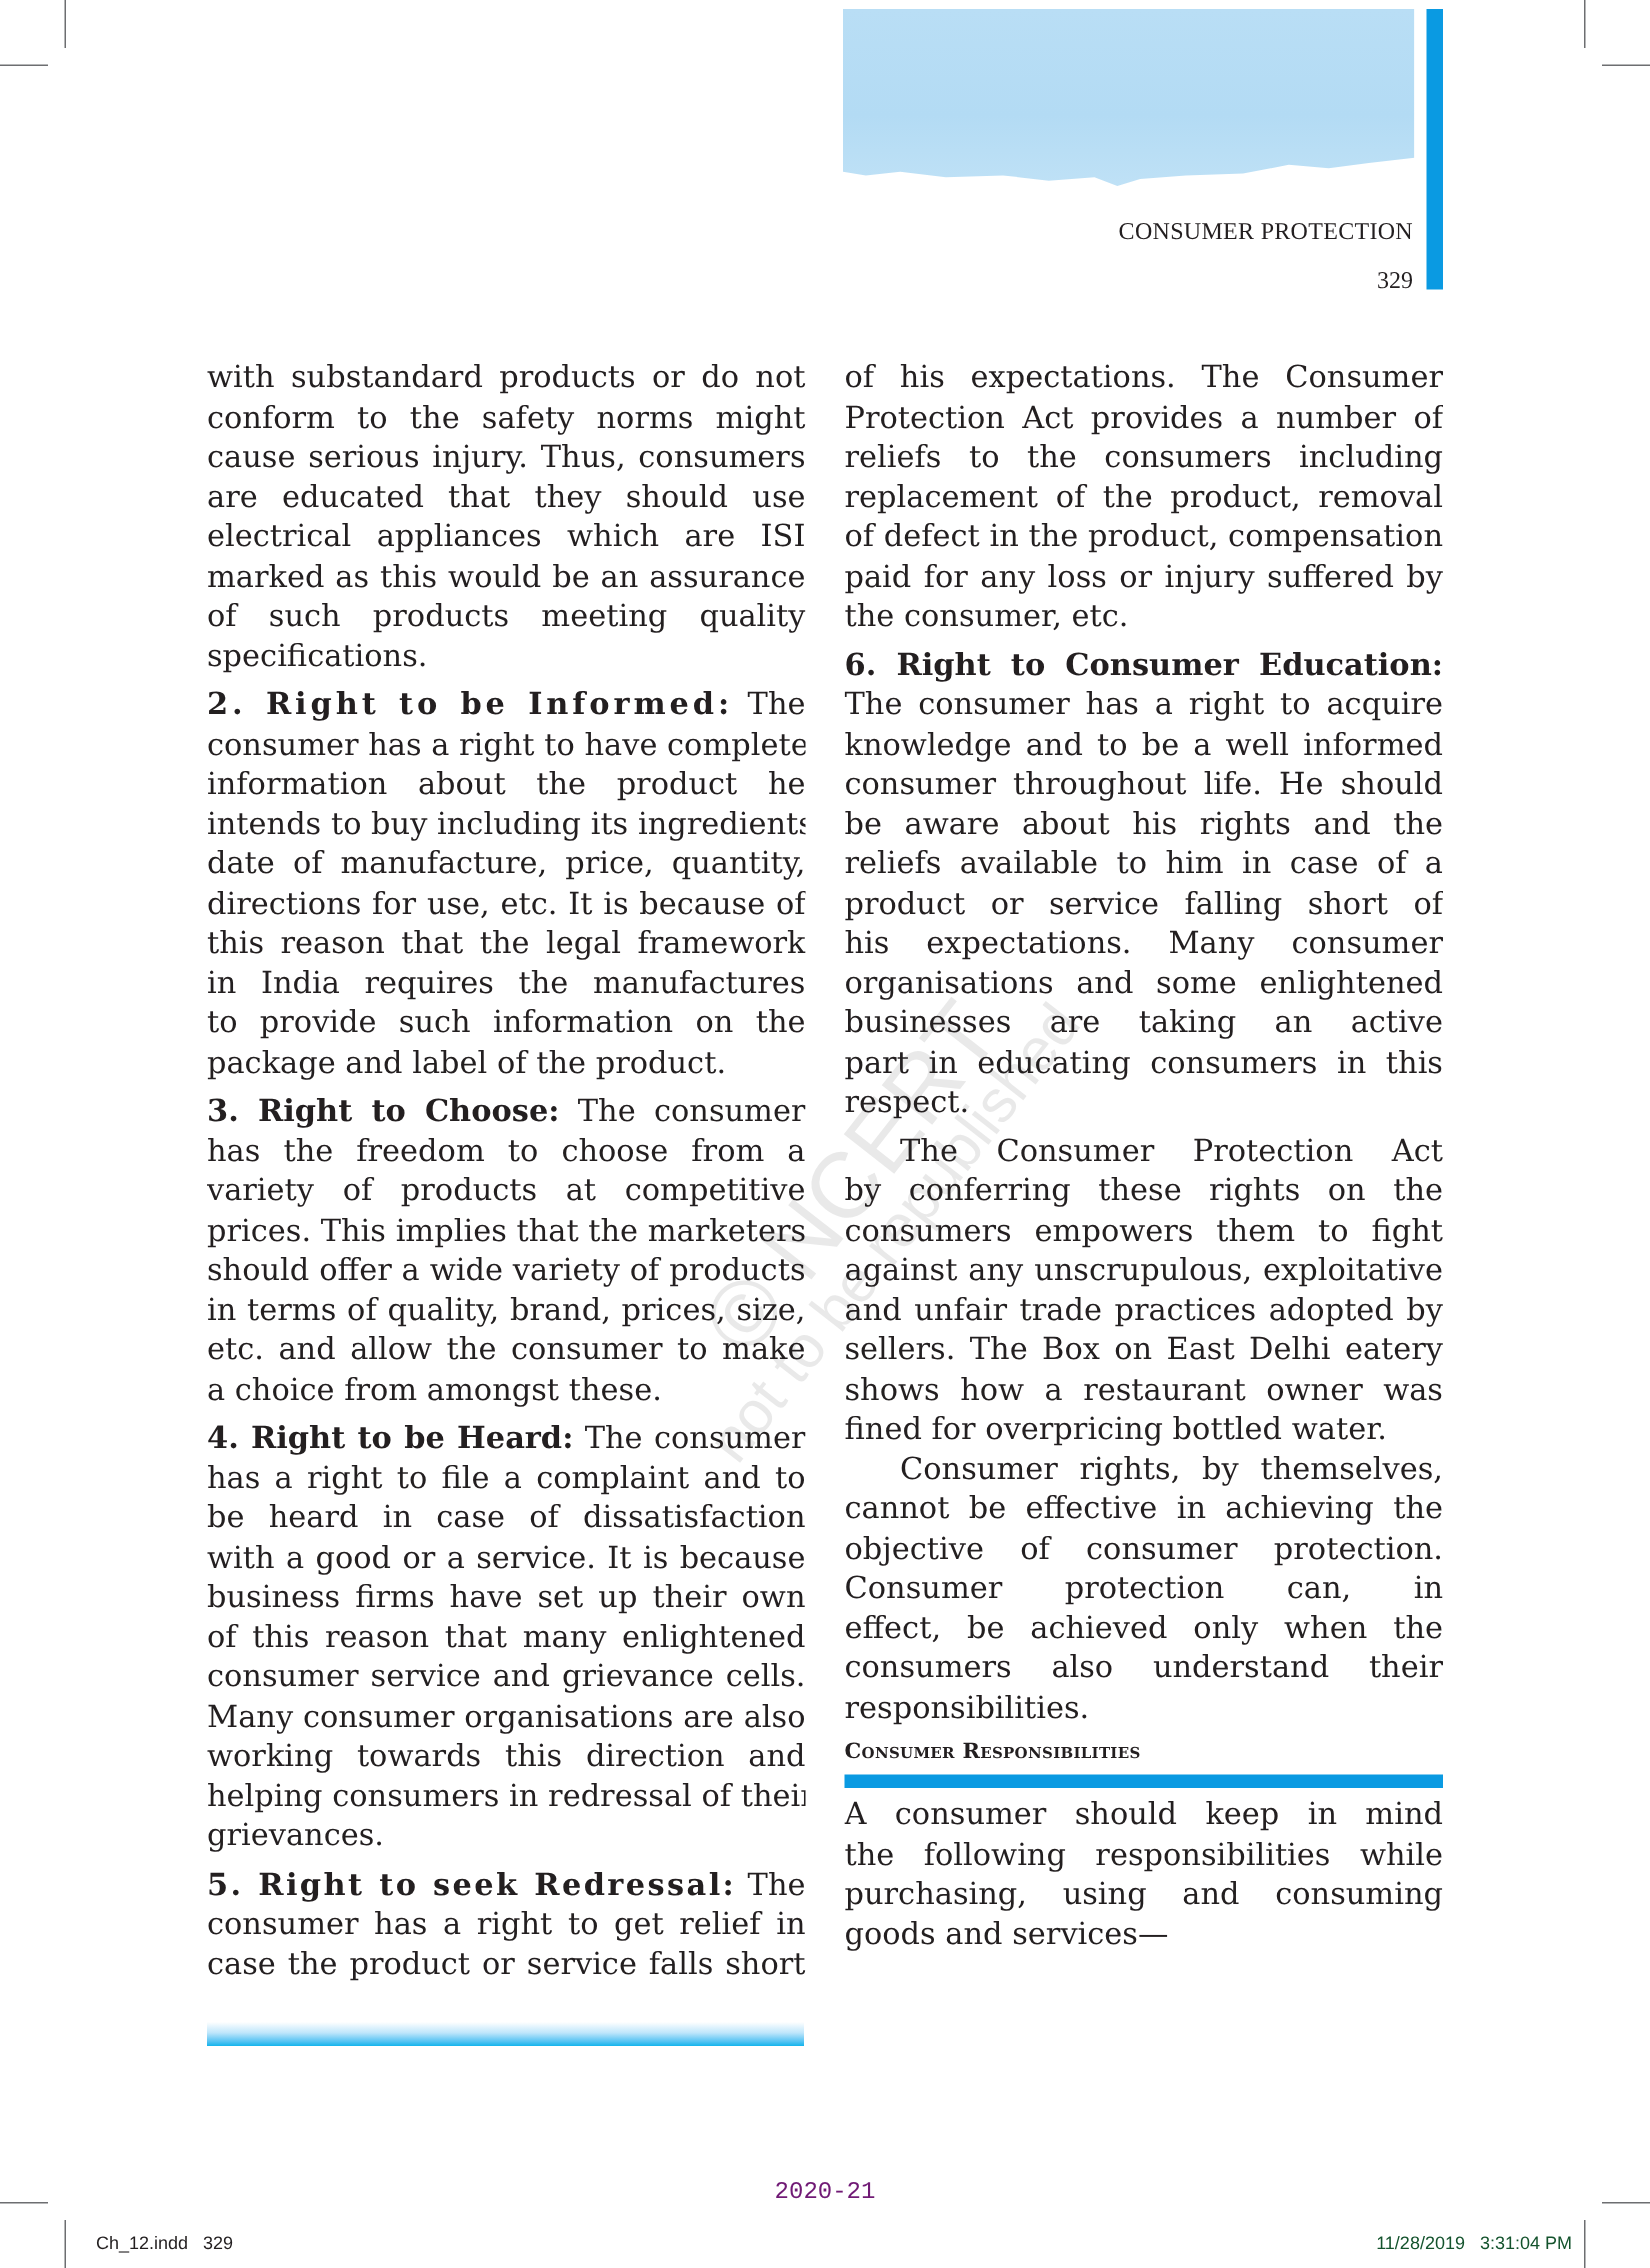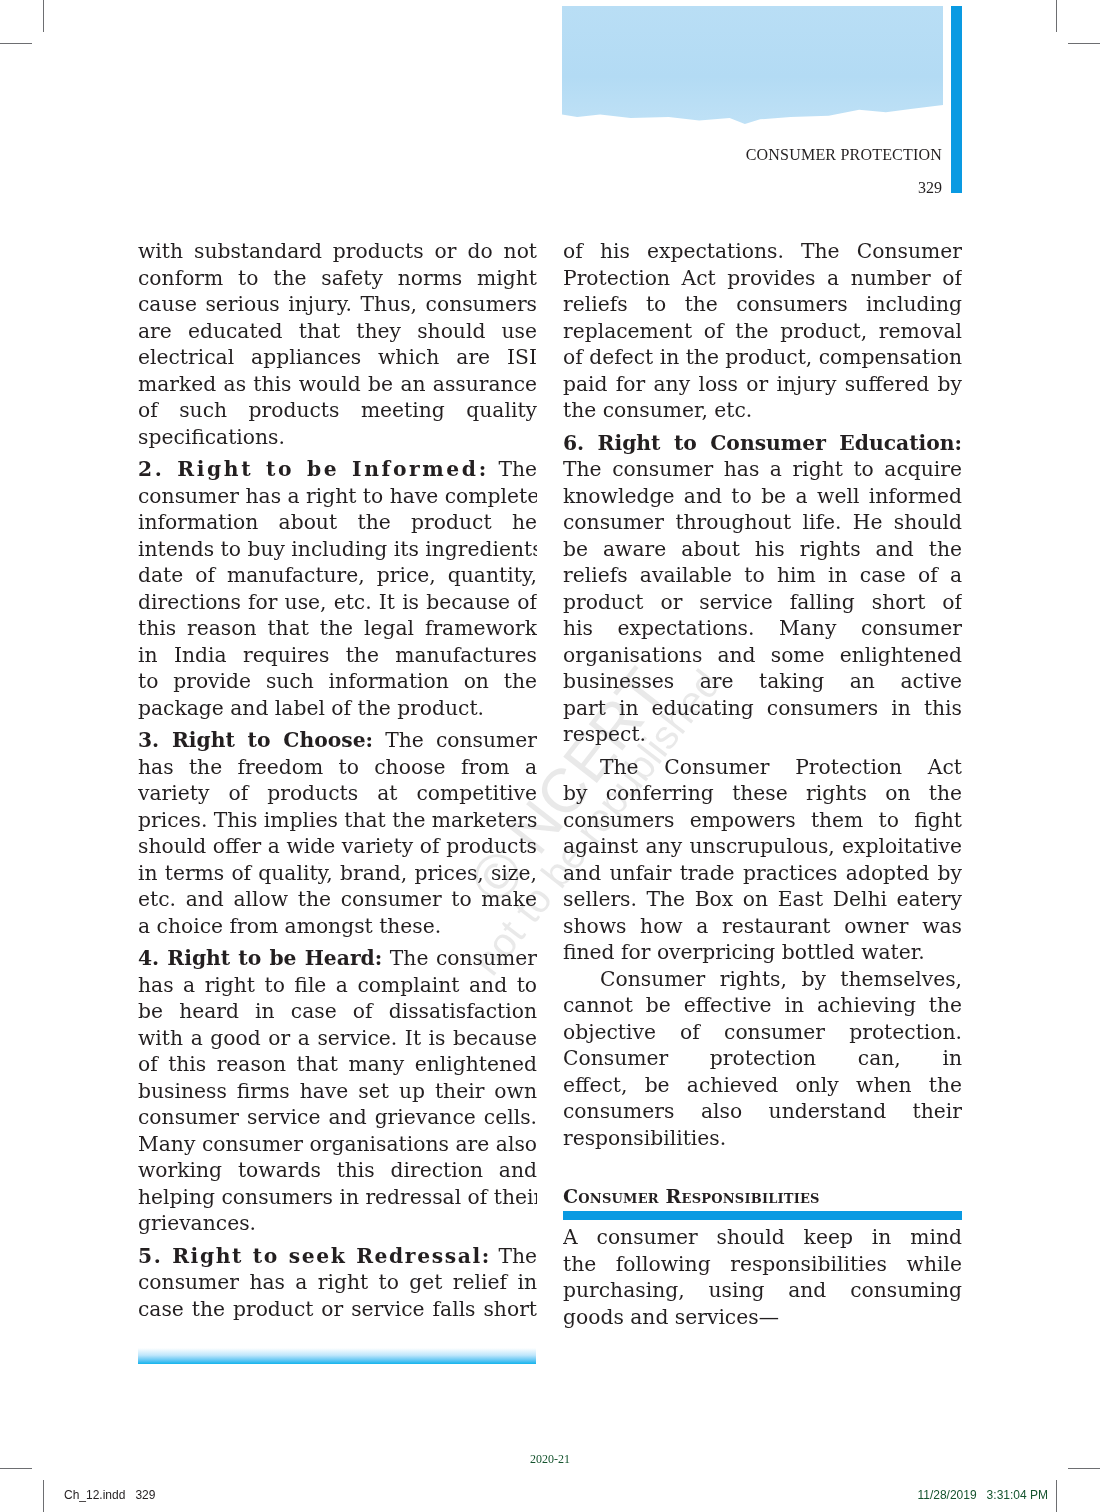--- a/index.html
+++ b/index.html
@@ -16,30 +16,30 @@
     .page-number { position: absolute; right: 158px; top: 179px; font-family: "Liberation Serif", serif;
       font-size: 16px; color: #231f20; }
     .col { position: absolute; top: 238px; width: 399px; font-size: 20.3px; line-height: 26.5px; }
     .col.left { left: 138px; }
     .col.right { left: 563px; }
     .line { display: block; white-space: nowrap; text-align: justify; text-align-last: justify; height: 26.5px; overflow: hidden; }
     .line.last { text-align-last: left; }
     .line.indent { padding-left: 37px; box-sizing: border-box; }
     .para-gap { height: 6px; }
     .b { font-weight: bold; }
-    .section-heading { font-weight: bold; font-size: 19px; letter-spacing: 0.2px; height: 26px; line-height: 26px; margin-top: 32px; font-variant: small-caps; }
+    .section-heading { font-weight: bold; font-size: 14px; letter-spacing: 0.2px; height: 26px; line-height: 26px; margin-top: 4px; font-variant: small-caps; }
     .heading-rule { height: 9px; background: #0a9ae2; margin: 2px 0 4px 0; }
     .left-rule { position: absolute; left: 138px; top: 1348px; width: 398px; height: 16px;
       background: linear-gradient(180deg, #ffffff 0%, #bfe6fb 45%, #59c4f3 80%, #13b4ec 100%); }
     .watermark { position: absolute; left: 420px; top: 610px; width: 320px; height: 340px;
       pointer-events: none; color: rgba(120,120,120,0.16); font-family: "Liberation Sans", sans-serif; }
     .wm1 { position: absolute; left: 10px; top: 140px; font-size: 62px; transform: rotate(-52deg); white-space: nowrap; }
     .wm2 { position: absolute; left: -10px; top: 190px; font-size: 40px; transform: rotate(-52deg); white-space: nowrap; }
     .year { position: absolute; left: 0; right: 0; top: 1452px; text-align: center;
-      font-family: Liberation Serif, serif; font-size: 12px; color: #14532d; }
+      font-family: Liberation Mono, monospace; font-size: 16px; color: #701a75; }
     .slug-left { position: absolute; left: 64px; top: 1488px; font-family: "Liberation Sans", sans-serif; font-size: 12px; color: #231f20; text-align: center; }
     .slug-right { position: absolute; right: 52px; top: 1488px; font-family: "Liberation Sans", sans-serif; font-size: 12px; color: #14532d; }
   </style>
 </head>
 <body>
 
 <div class="crop" style="left:43px;top:0;width:1px;height:32px;"></div>
 <div class="crop" style="left:0;top:43px;width:32px;height:1px;"></div>
 <div class="crop" style="left:1056px;top:0;width:1px;height:32px;"></div>
 <div class="crop" style="left:1068px;top:43px;width:32px;height:1px;"></div>
@@ -92,22 +92,22 @@
     <span class="line">in terms of quality, brand, prices, size,</span>
     <span class="line">etc. and allow the consumer to make</span>
     <span class="line last">a choice from amongst these.</span>
   </div>
   <div class="para-gap"></div>
   <div>
     <span class="line"><span class="b">4. Right to be Heard:</span> <span>The consumer</span></span>
     <span class="line">has a right to file a complaint and to</span>
     <span class="line">be heard in case of dissatisfaction</span>
     <span class="line">with a good or a service. It is because</span>
+    <span class="line">business firms have set up their own</span>
     <span class="line">of this reason that many enlightened</span>
-    <span class="line">business firms have set up their own</span>
     <span class="line">consumer service and grievance cells.</span>
     <span class="line">Many consumer organisations are also</span>
     <span class="line">working towards this direction and</span>
     <span class="line">helping consumers in redressal of their</span>
     <span class="line last">grievances.</span>
   </div>
   <div class="para-gap"></div>
   <div>
     <span class="line"><span class="b" style="letter-spacing:1.6px;">5. Right to seek Redressal:</span> <span>The</span></span>
     <span class="line">consumer has a right to get relief in</span>

